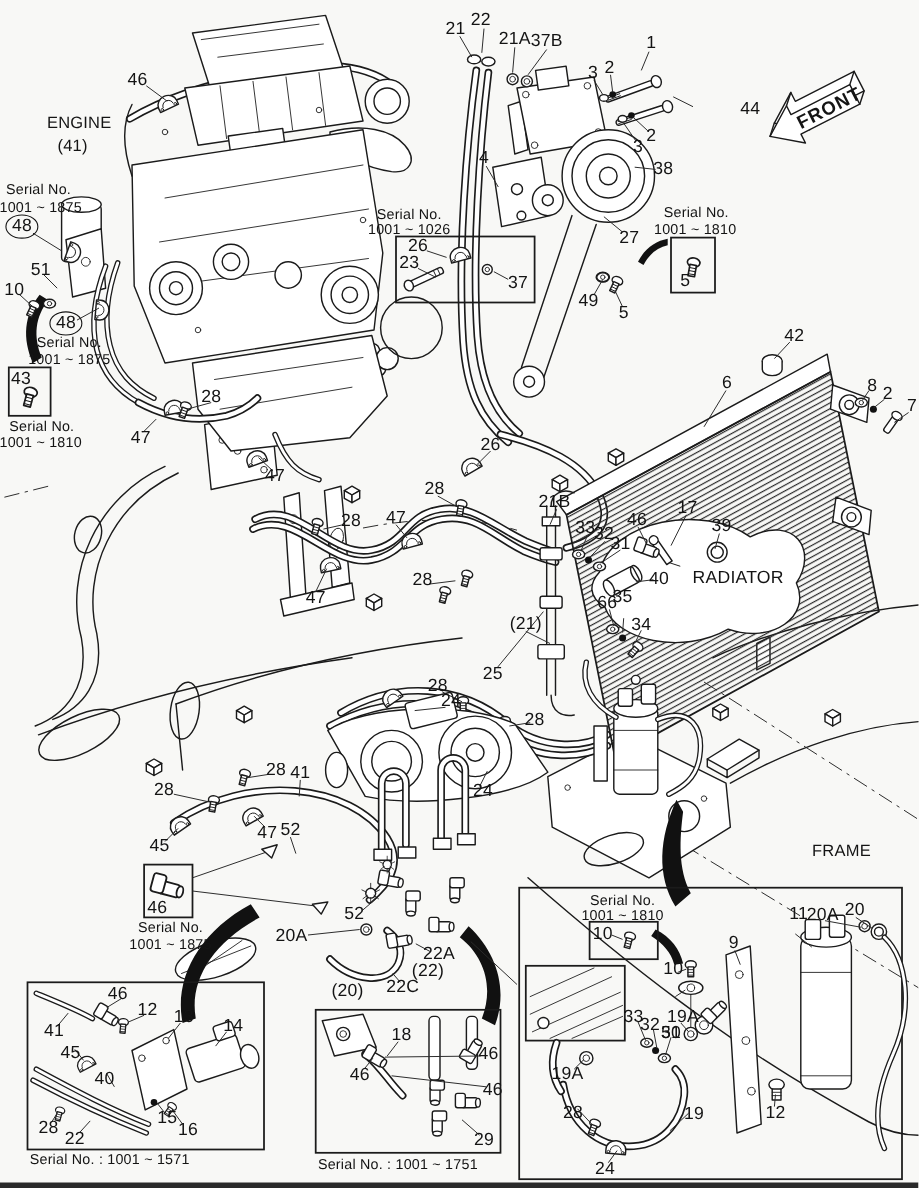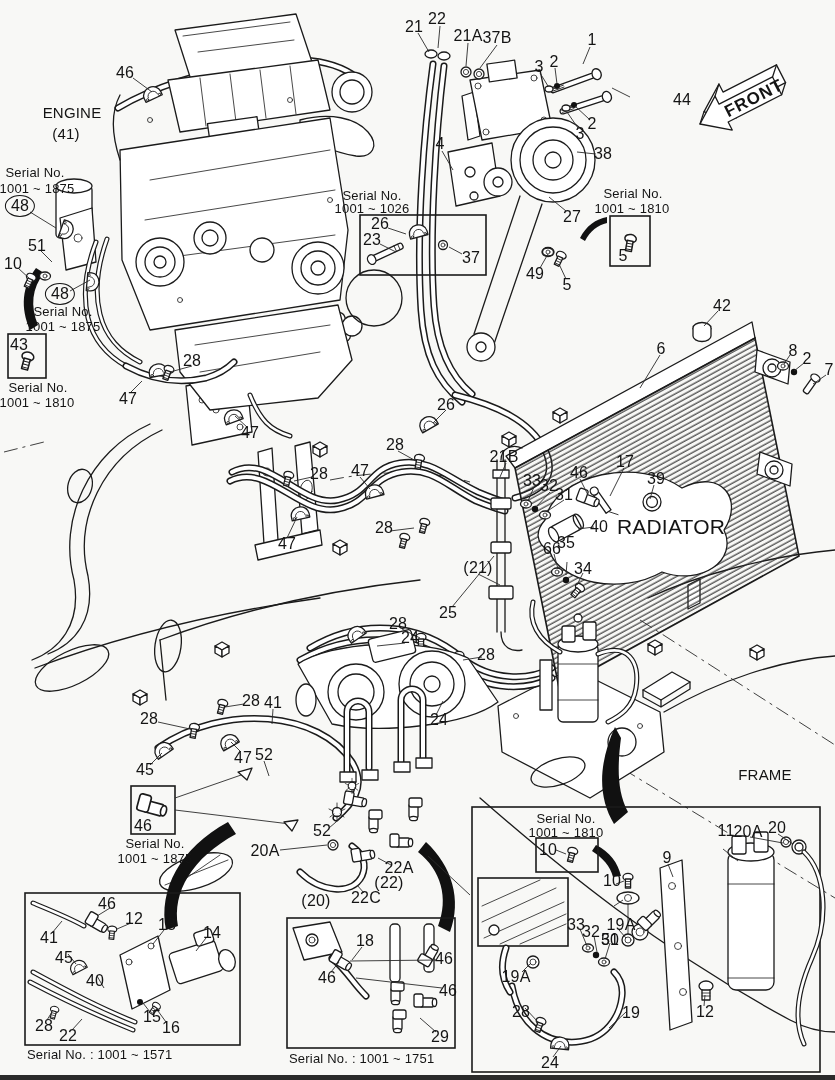--- a/index.html
+++ b/index.html
@@ -486,21 +486,21 @@
     <path class="ln" d="M0,0 L9,-9 M26,-18 L35,-27 M86,-9 L95,-18 M86,11 L95,2"></path>
     <text class="arrowtext" x="28" y="7">FRONT</text>
   </g>
 
   <rect x="0" y="1075" width="835" height="5" fill="#2a2a2a"></rect>
 </svg>
 
 <div id="callouts">
       <div class="callout" style="left: 72px; top: 112px; font-size: 15px;">ENGINE</div>
       <div class="callout" style="left: 66px; top: 133px; font-size: 15px;">(41)</div>
-      <div class="callout" style="left: 671px; top: 526px; font-size: 21px;">RADIATOR</div>
+      <div class="callout" style="left: 671px; top: 526px; font-size: 16px;">RADIATOR</div>
       <div class="callout" style="left: 765px; top: 774px; font-size: 15px;">FRAME</div>
       <div class="callout" style="left: 125px; top: 73px;">46</div>
       <div class="callout" style="left: 414px; top: 27px;">21</div>
       <div class="callout" style="left: 437px; top: 19px;">22</div>
       <div class="callout" style="left: 468px; top: 36px;">21A</div>
       <div class="callout" style="left: 497px; top: 38px;">37B</div>
       <div class="callout" style="left: 592px; top: 40px;">1</div>
       <div class="callout" style="left: 539px; top: 67px;">3</div>
       <div class="callout" style="left: 554px; top: 62px;">2</div>
       <div class="callout" style="left: 638px; top: 100px; margin-left: 44px;">44</div>

